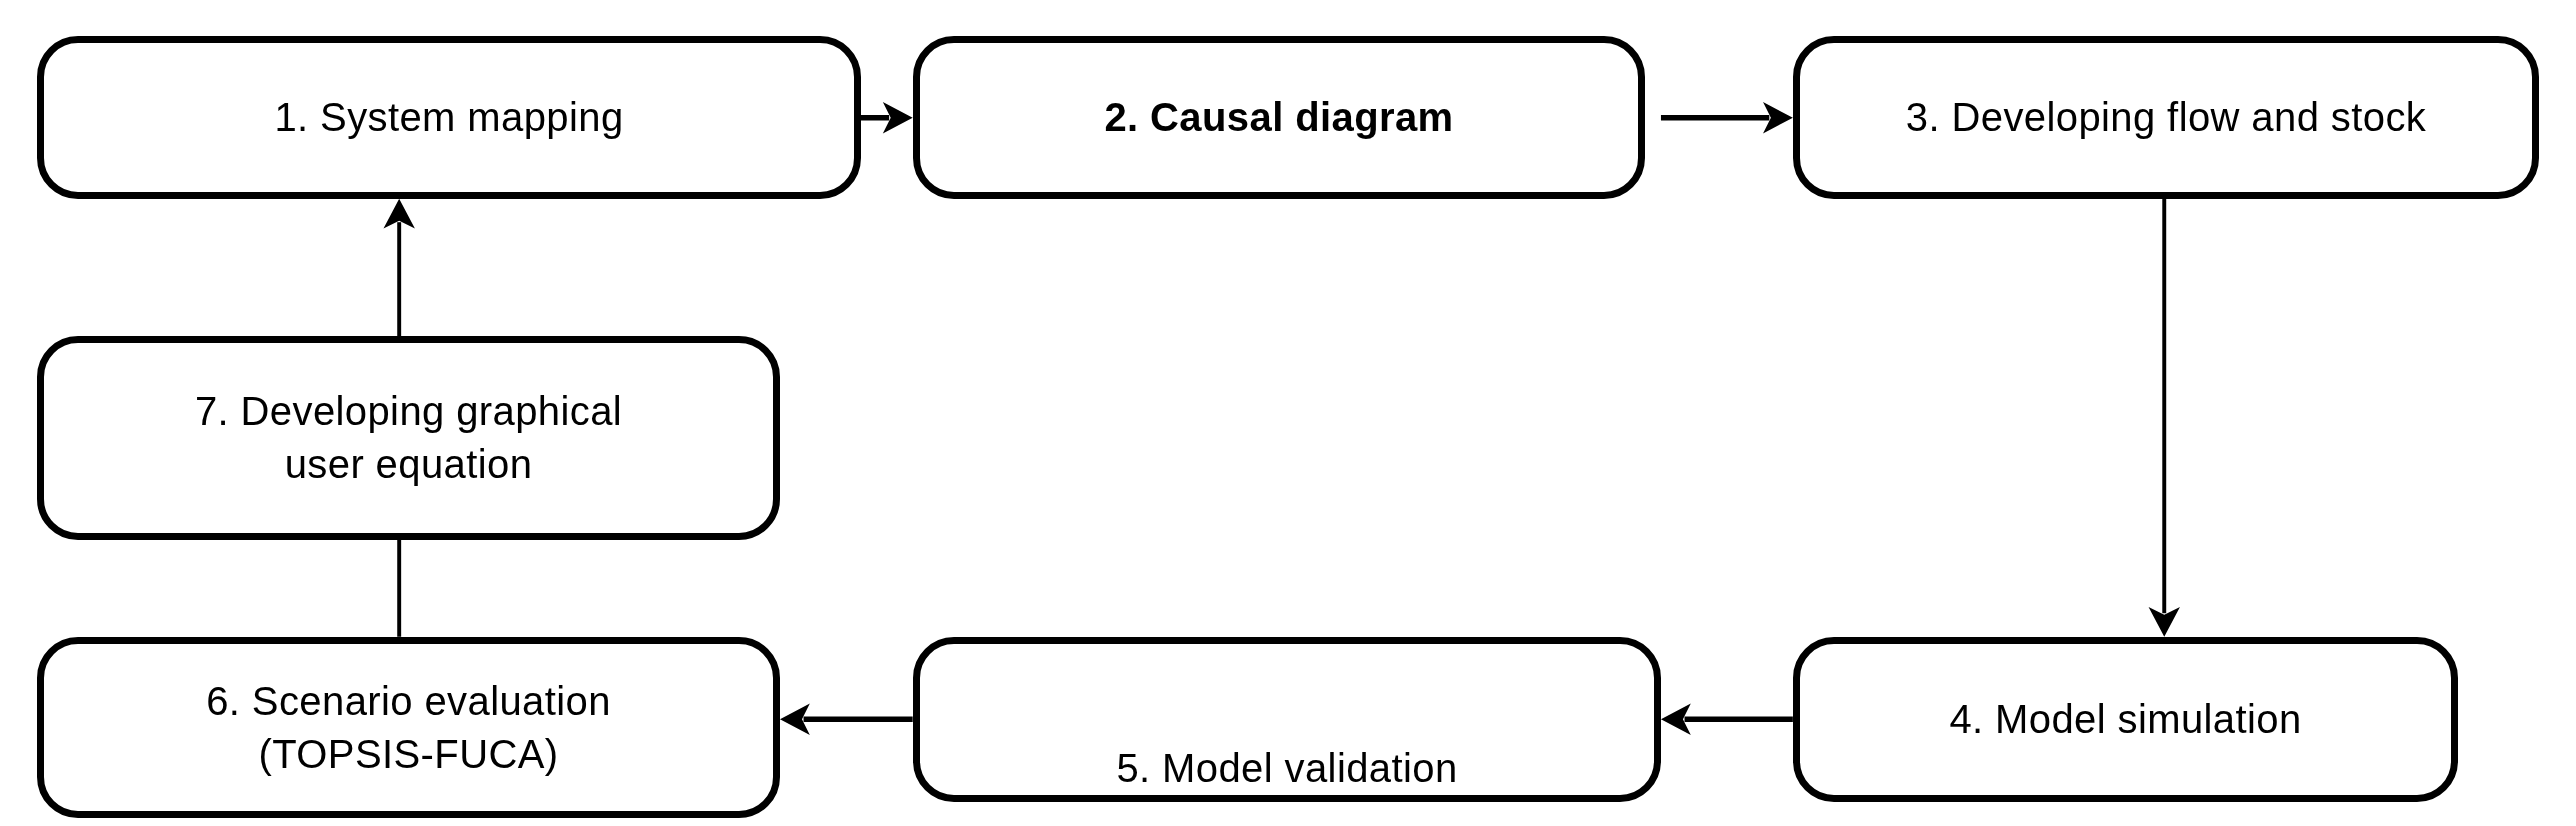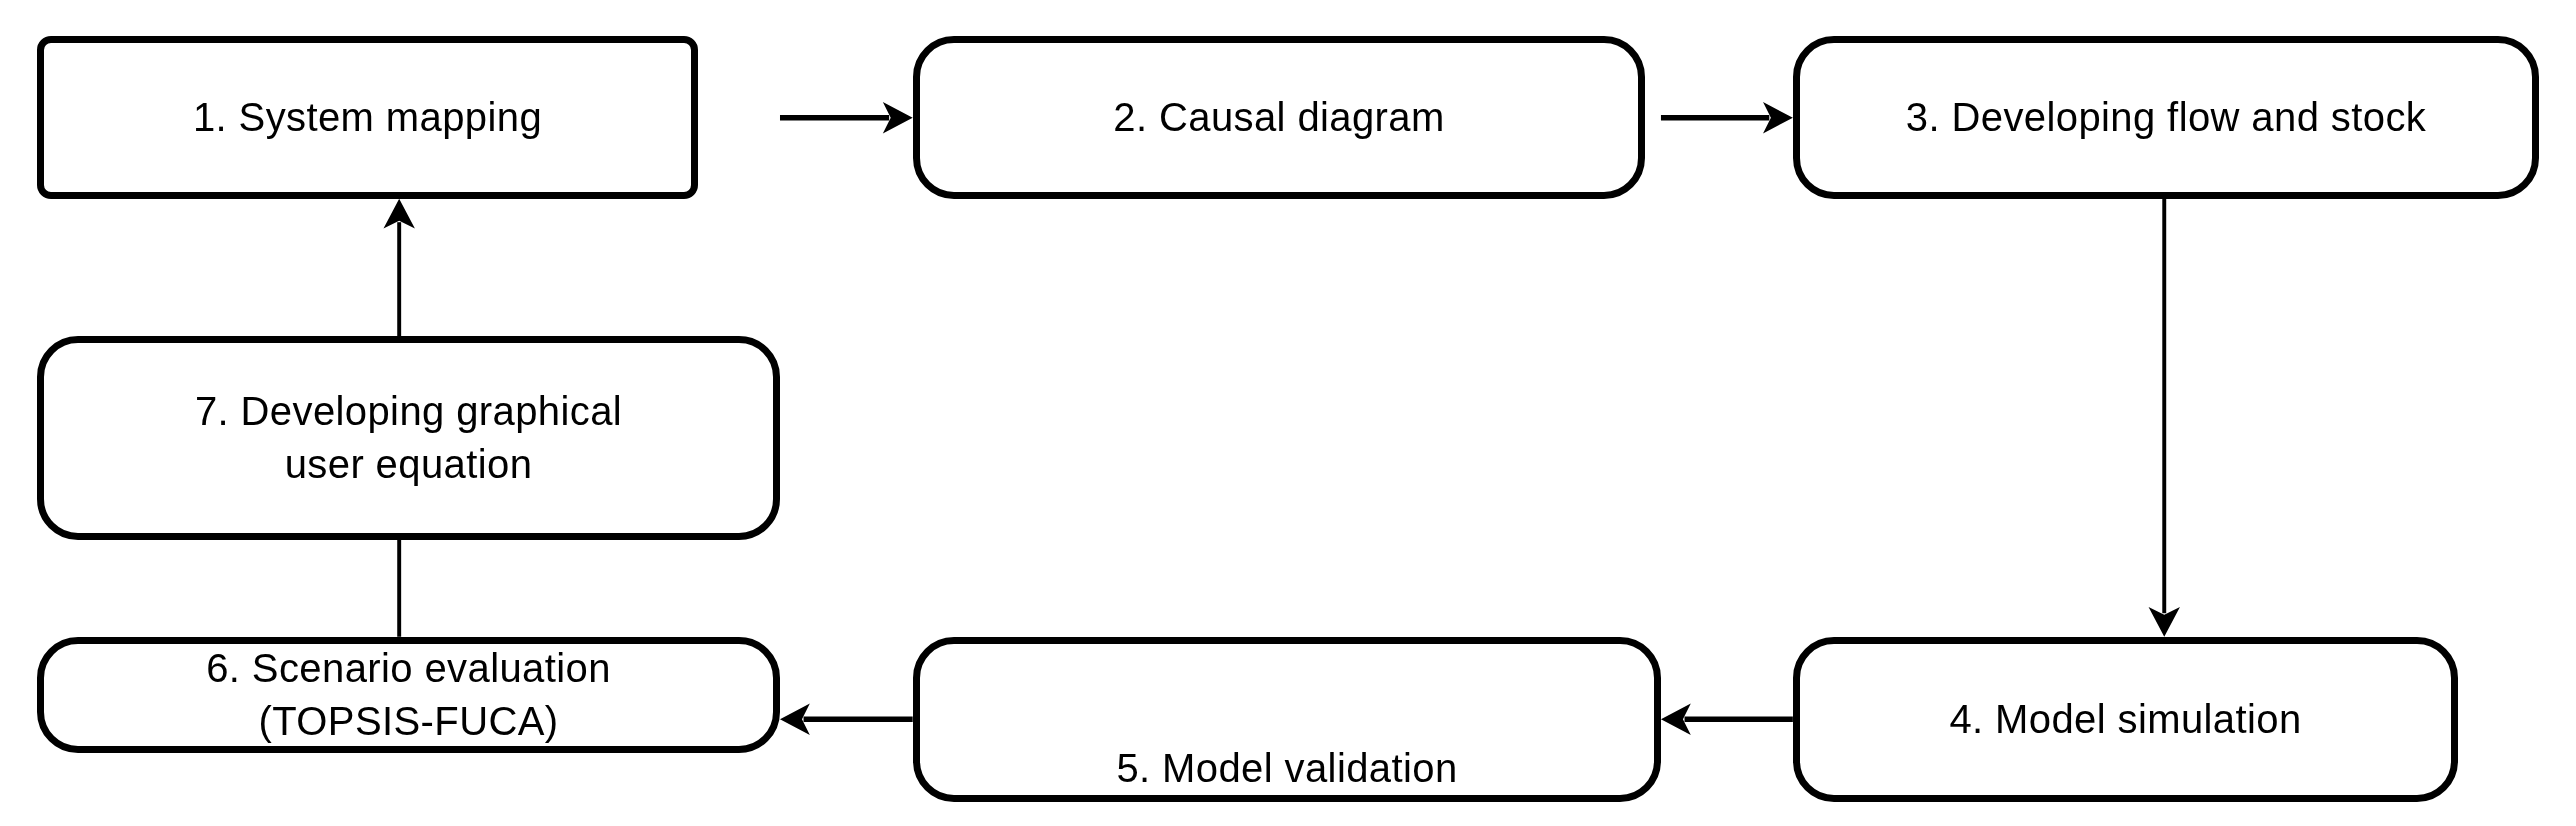--- a/index.html
+++ b/index.html
@@ -27,25 +27,25 @@
     align-items: center;
     justify-content: center;
     text-align: center;
     font-size: 40px;
     line-height: 53px;
     letter-spacing: 0.4px;
   }
   .node .line { white-space: nowrap; }
 
   
-  #n1 { left: 37px;   top: 36px;  width: 661px; height: 163px; border-radius: 14px; }
-  #n2 { left: 913px; top: 36px;  width: 732px; height: 163px; }
+  #n1 { left: 37px;   top: 36px;  width: 824px; height: 163px; }
+  #n2 { left: 913px; top: 36px;  width: 732px; height: 163px; font-weight: bold; }
   #n3 { left: 1793px; top: 36px;  width: 746px; height: 163px; }
   #n7 { left: 37px;   top: 336px; width: 743px; height: 204px; }
-  #n6 { left: 37px;   top: 637px; width: 743px; height: 116px; }
+  #n6 { left: 37px;   top: 637px; width: 743px; height: 181px; }
   #n5 { left: 913px; top: 637px; width: 748px; height: 165px; justify-content: flex-end; }
   #n4 { left: 1793px; top: 637px; width: 665px; height: 165px; }
 
   .edges {
     position: absolute;
     left: 0; top: 0;
     width: 2576px;
     height: 826px;
     pointer-events: none;
   }

